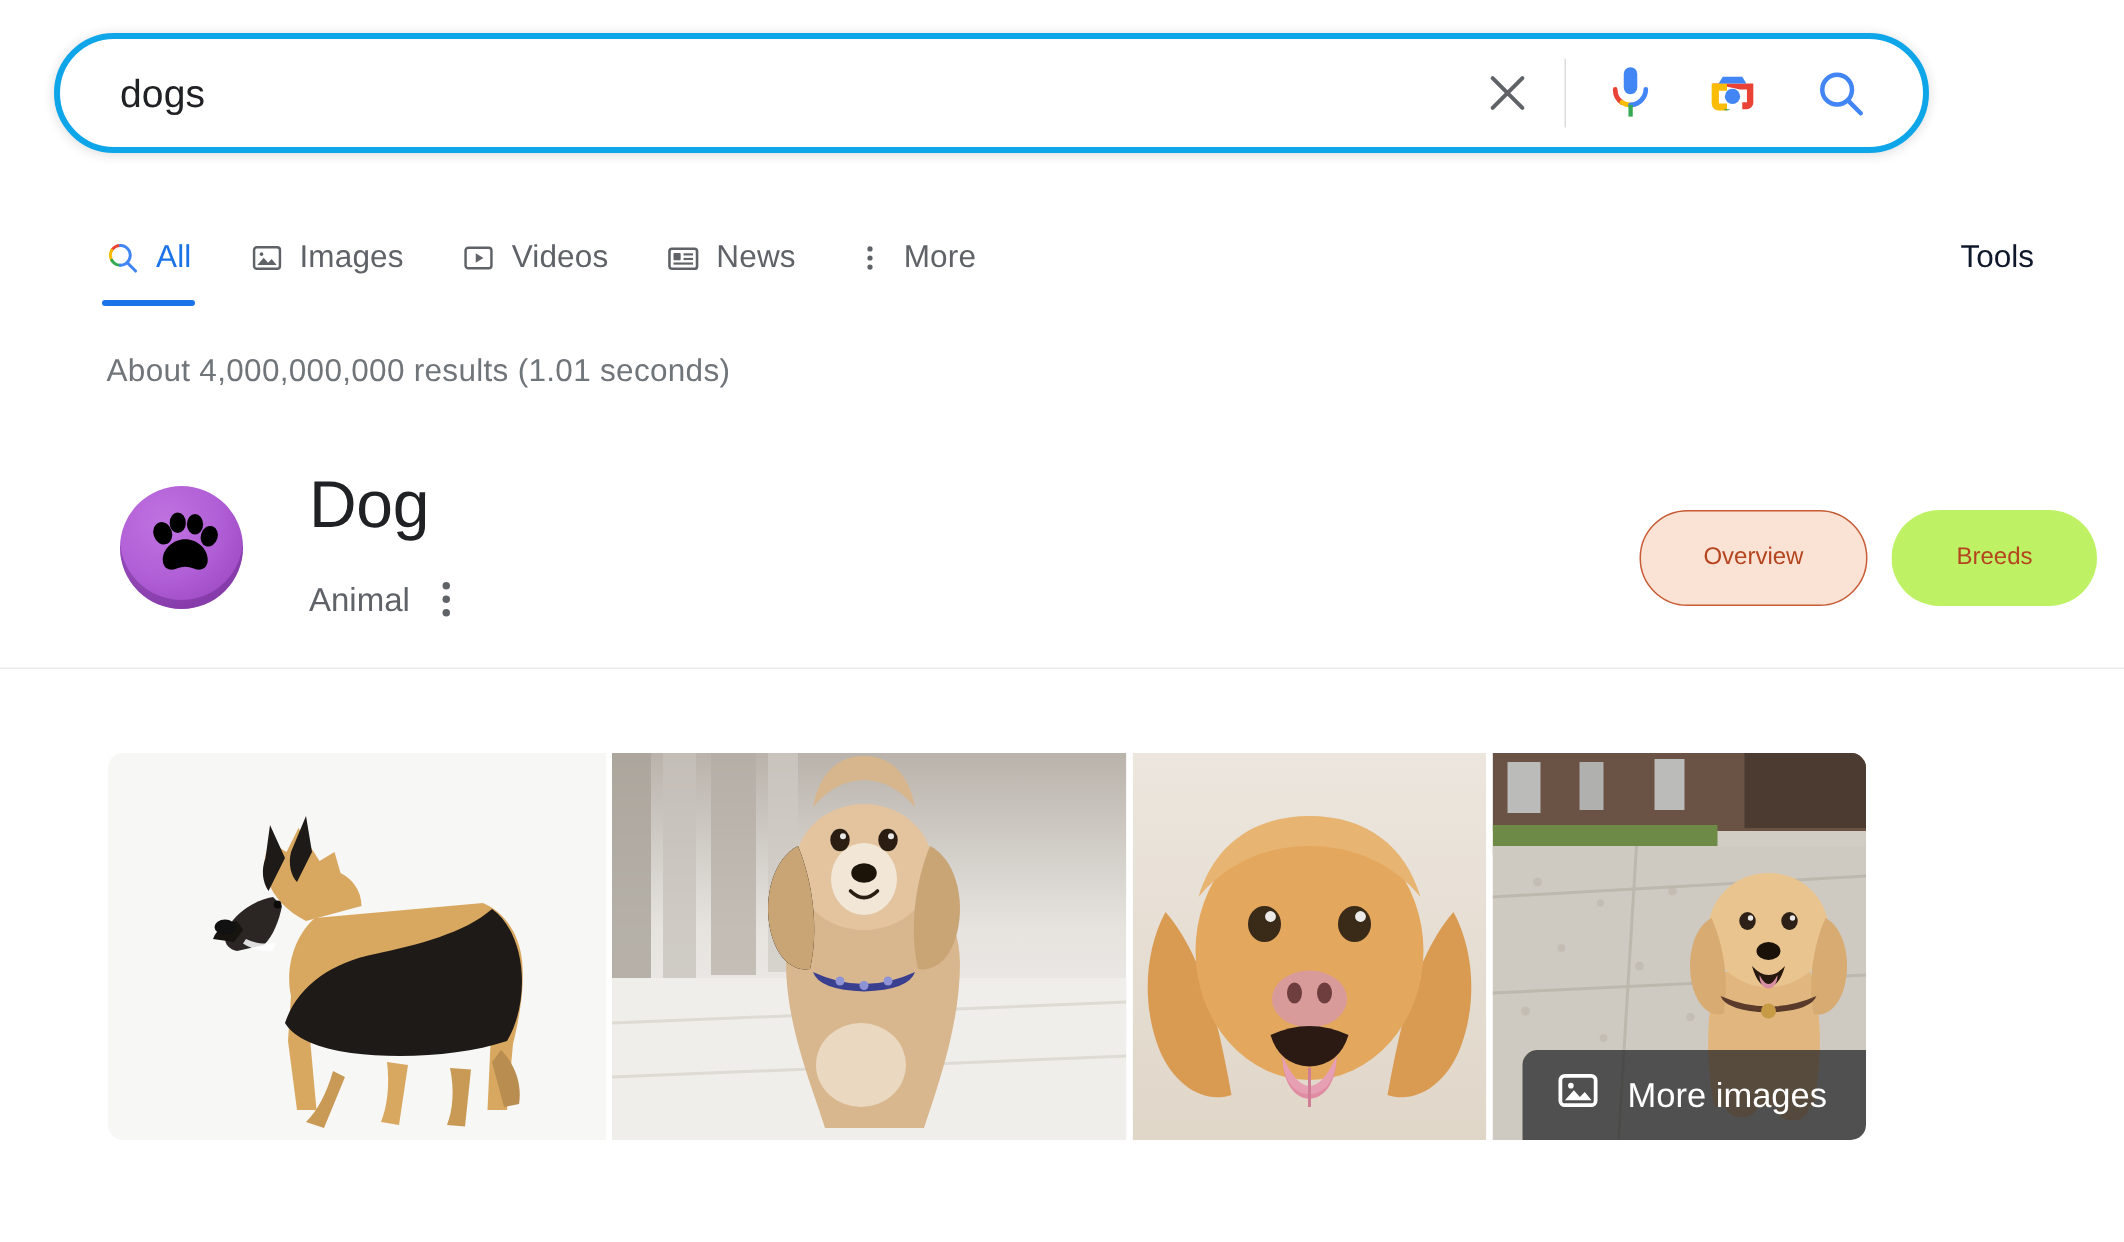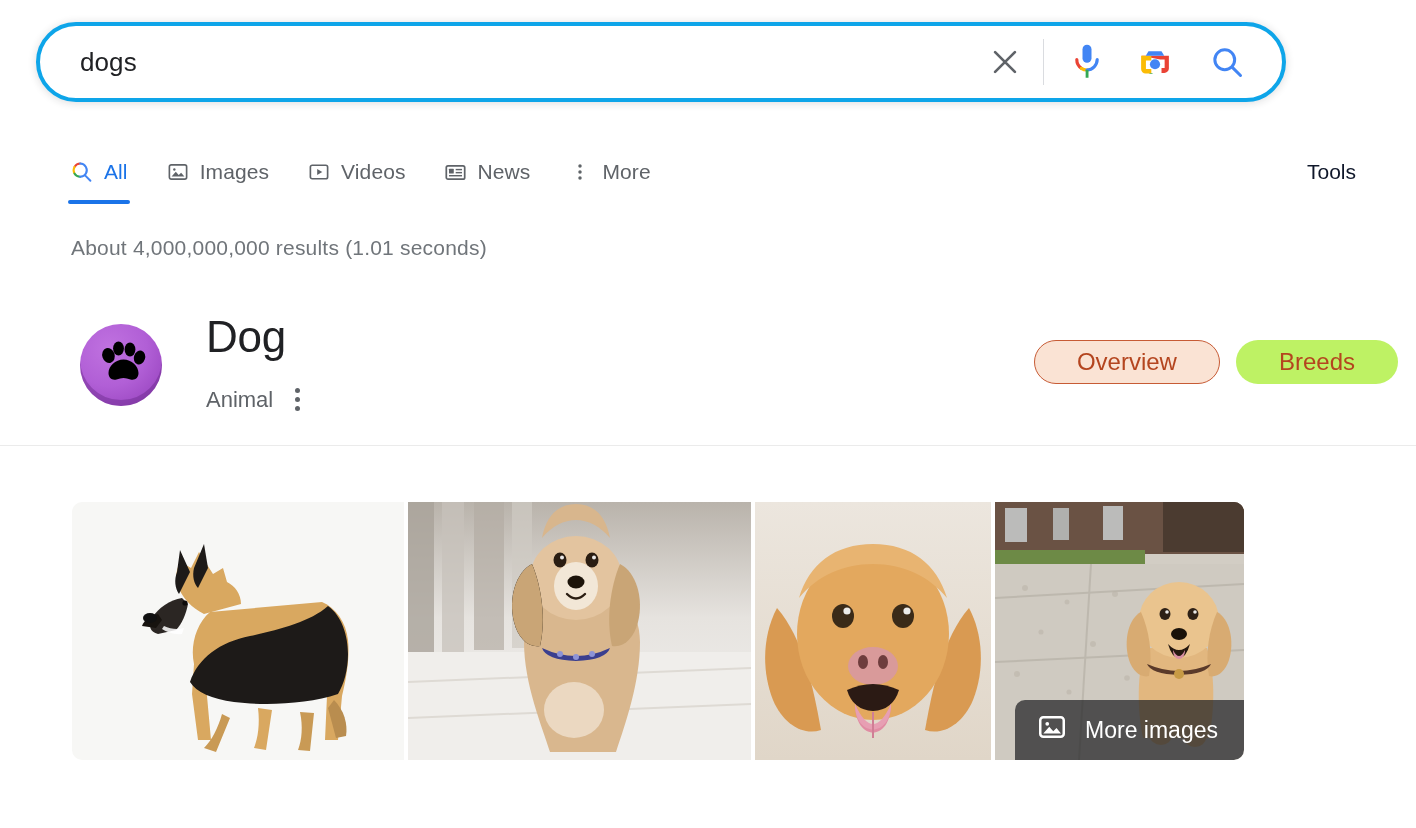--- a/index.html
+++ b/index.html
@@ -88,23 +88,23 @@
   .kp-sub {
     position: absolute; left: 206px; top: 382px;
     display:flex; align-items:center; gap: 18px;
   }
   .kp-sub-text { font-size: 22px; color: #5f6368; }
   .kebab { display:flex; flex-direction:column; gap:4px; align-items:center; cursor:pointer; padding: 6px 4px; }
   .kebab i { display:block; width:5px; height:5px; border-radius:50%; background:#5f6368; }
 
   .chips { position:absolute; right: 18px; top: 340px; display:flex; gap: 16px; }
   .chip {
-    height: 44px; padding: 16px 42px;
+    height: 64px; padding: 16px 42px;
     display:flex; align-items:center; justify-content:center;
-    border-radius: 32px; font-size: 24px; cursor:pointer; white-space: nowrap;
+    border-radius: 32px; font-size: 16px; cursor:pointer; white-space: nowrap;
   }
 
   
   .img-strip {
     position: absolute; left: 72px; top: 502px;
     display: flex; gap: 4px; height: 258px;
   }
   .tile { position: relative; overflow: hidden; }
   .tile:first-child { border-top-left-radius: 10px; border-bottom-left-radius: 10px; }
   .tile:last-child  { border-top-right-radius: 10px; border-bottom-right-radius: 10px; }

